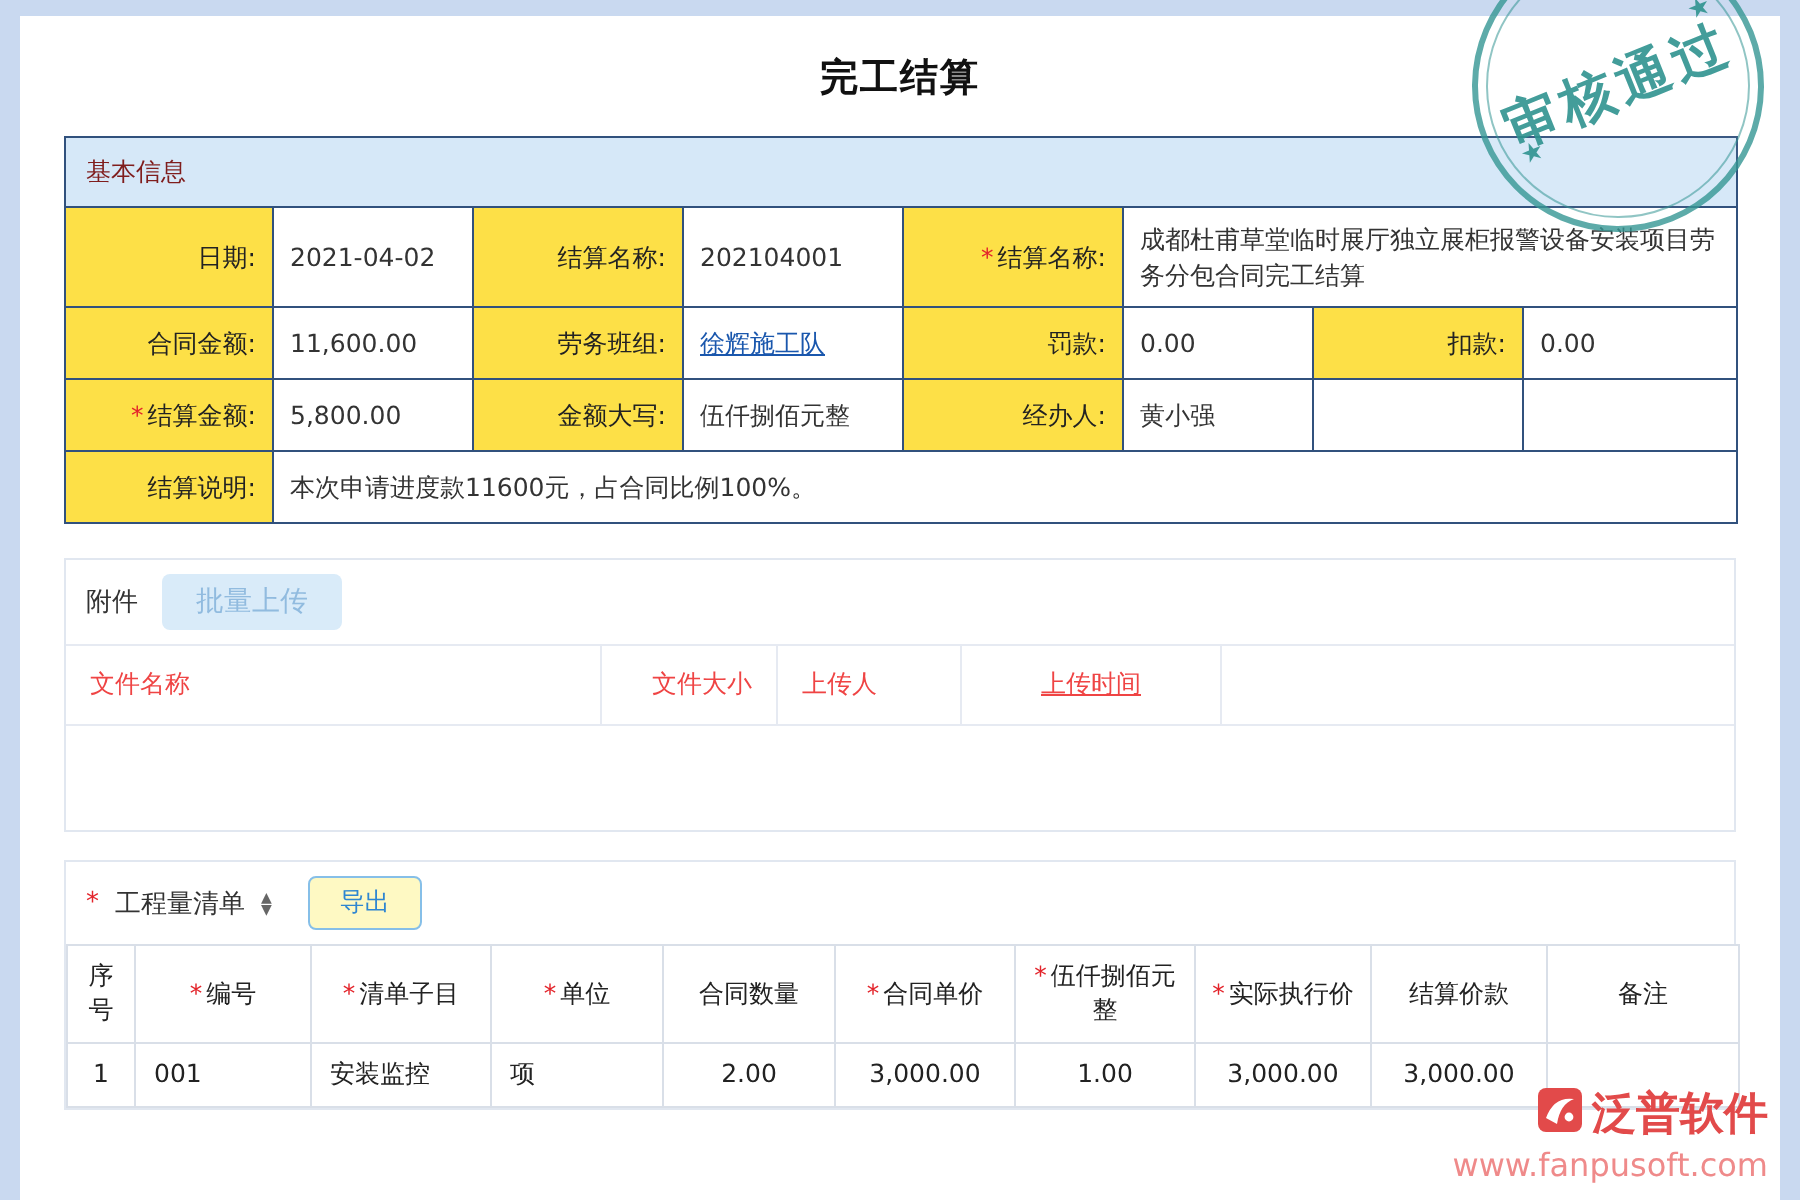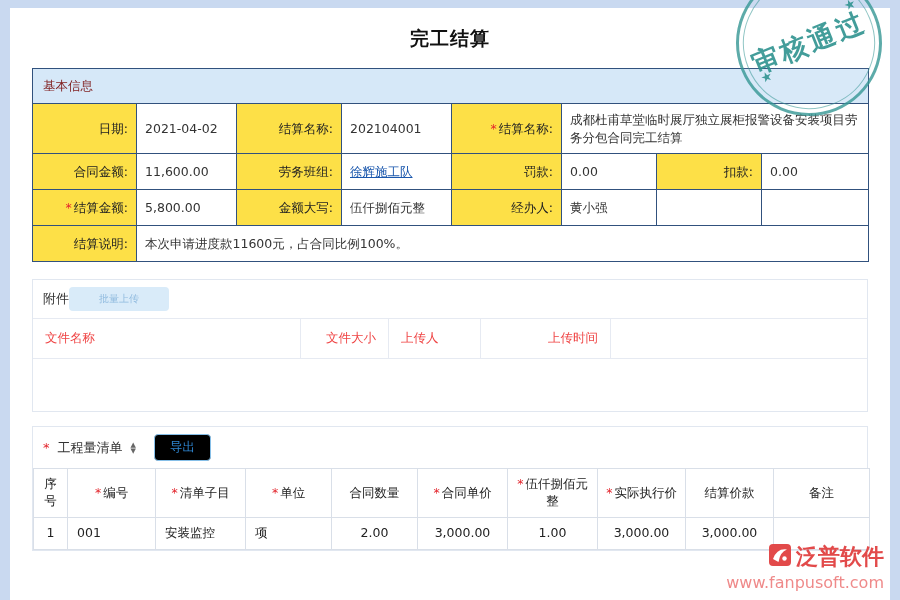--- a/index.html
+++ b/index.html
@@ -56,69 +56,69 @@
   .info-t tr.mid td { height: 36px; }
   .req { color: #e3242b; margin-right: 2px; }
   a.lnk { color: #1a57ad; text-decoration: underline; cursor: pointer; }
 
   
   .attach {
     margin-top: 17px;
     border: 1px solid #e1e7f0;
   }
   .attach-bar {
-    display: flex; align-items: center; 
+    display: flex; align-items: center; gap: 12px;
     padding: 7px 10px;
     font-size: 13px;
   }
   .btn-upload {
     background: #d9ebf9;
     color: #91bbdf;
     border: none;
     border-radius: 4px;
-    padding: 5px 30px;
-    font-size: 10px;
+    padding: 5px 17px;
+    font-size: 14px;
     font-family: inherit;
     cursor: pointer;
   }
   .attach-head {
     display: flex;
     border-top: 1px solid #e6eaf2;
     border-bottom: 1px solid #e6eaf2;
     font-size: 12.5px;
     color: #ef4444;
   }
   .attach-head .c {
     padding: 11px 12px;
     border-right: 1px solid #e6eaf2;
   }
   .attach-head .c0 { width: 268px; text-align: left; }
   .attach-head .c1 { width: 88px;  text-align: right; }
   .attach-head .c2 { width: 92px;  text-align: left; }
-  .attach-head .c3 { width: 130px; text-align: right; }
+  .attach-head .c3 { width: 130px; text-align: center; text-decoration: underline; }
   .attach-head .cfill { flex: 1; border-right: none; }
   .attach-body { height: 52px; background: #fff; }
 
   
   .qty {
     margin-top: 14px;
     border: 1px solid #e1e7f0;
   }
   .qty-bar {
     display: flex; align-items: center; gap: 6px;
     padding: 7px 10px;
     font-size: 13px;
   }
   .sort-icon {
     display: inline-flex; flex-direction: column;
     font-size: 7px; line-height: 6px; color: #666;
     margin: 0 4px 0 2px; cursor: pointer;
   }
   .btn-export {
-    background: #000000;
+    background: #fef9c3;
     color: #2e86d1;
     border: 1px solid #86bfe8;
     border-radius: 4px;
     padding: 4px 15px;
     font-size: 12.5px;
     font-family: inherit;
     cursor: pointer;
     margin-left: 8px;
   }
   table.qty-t {

